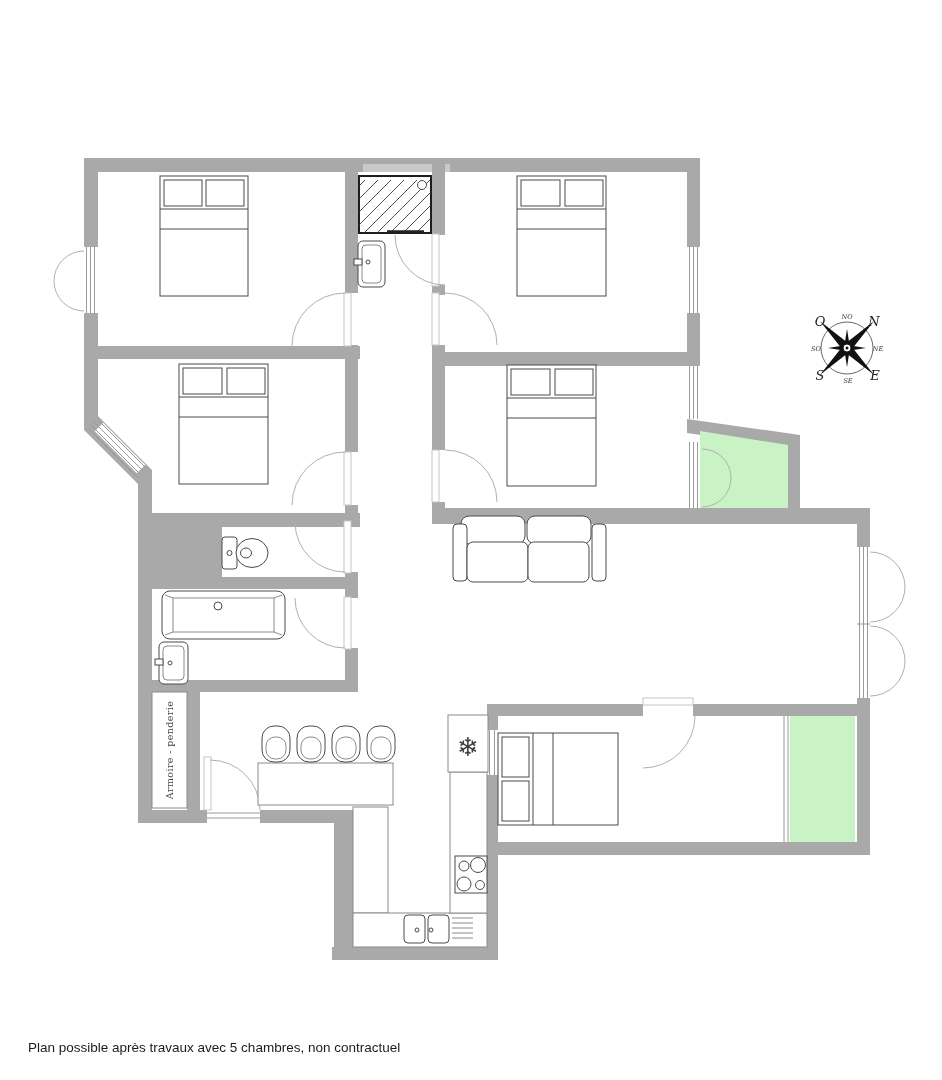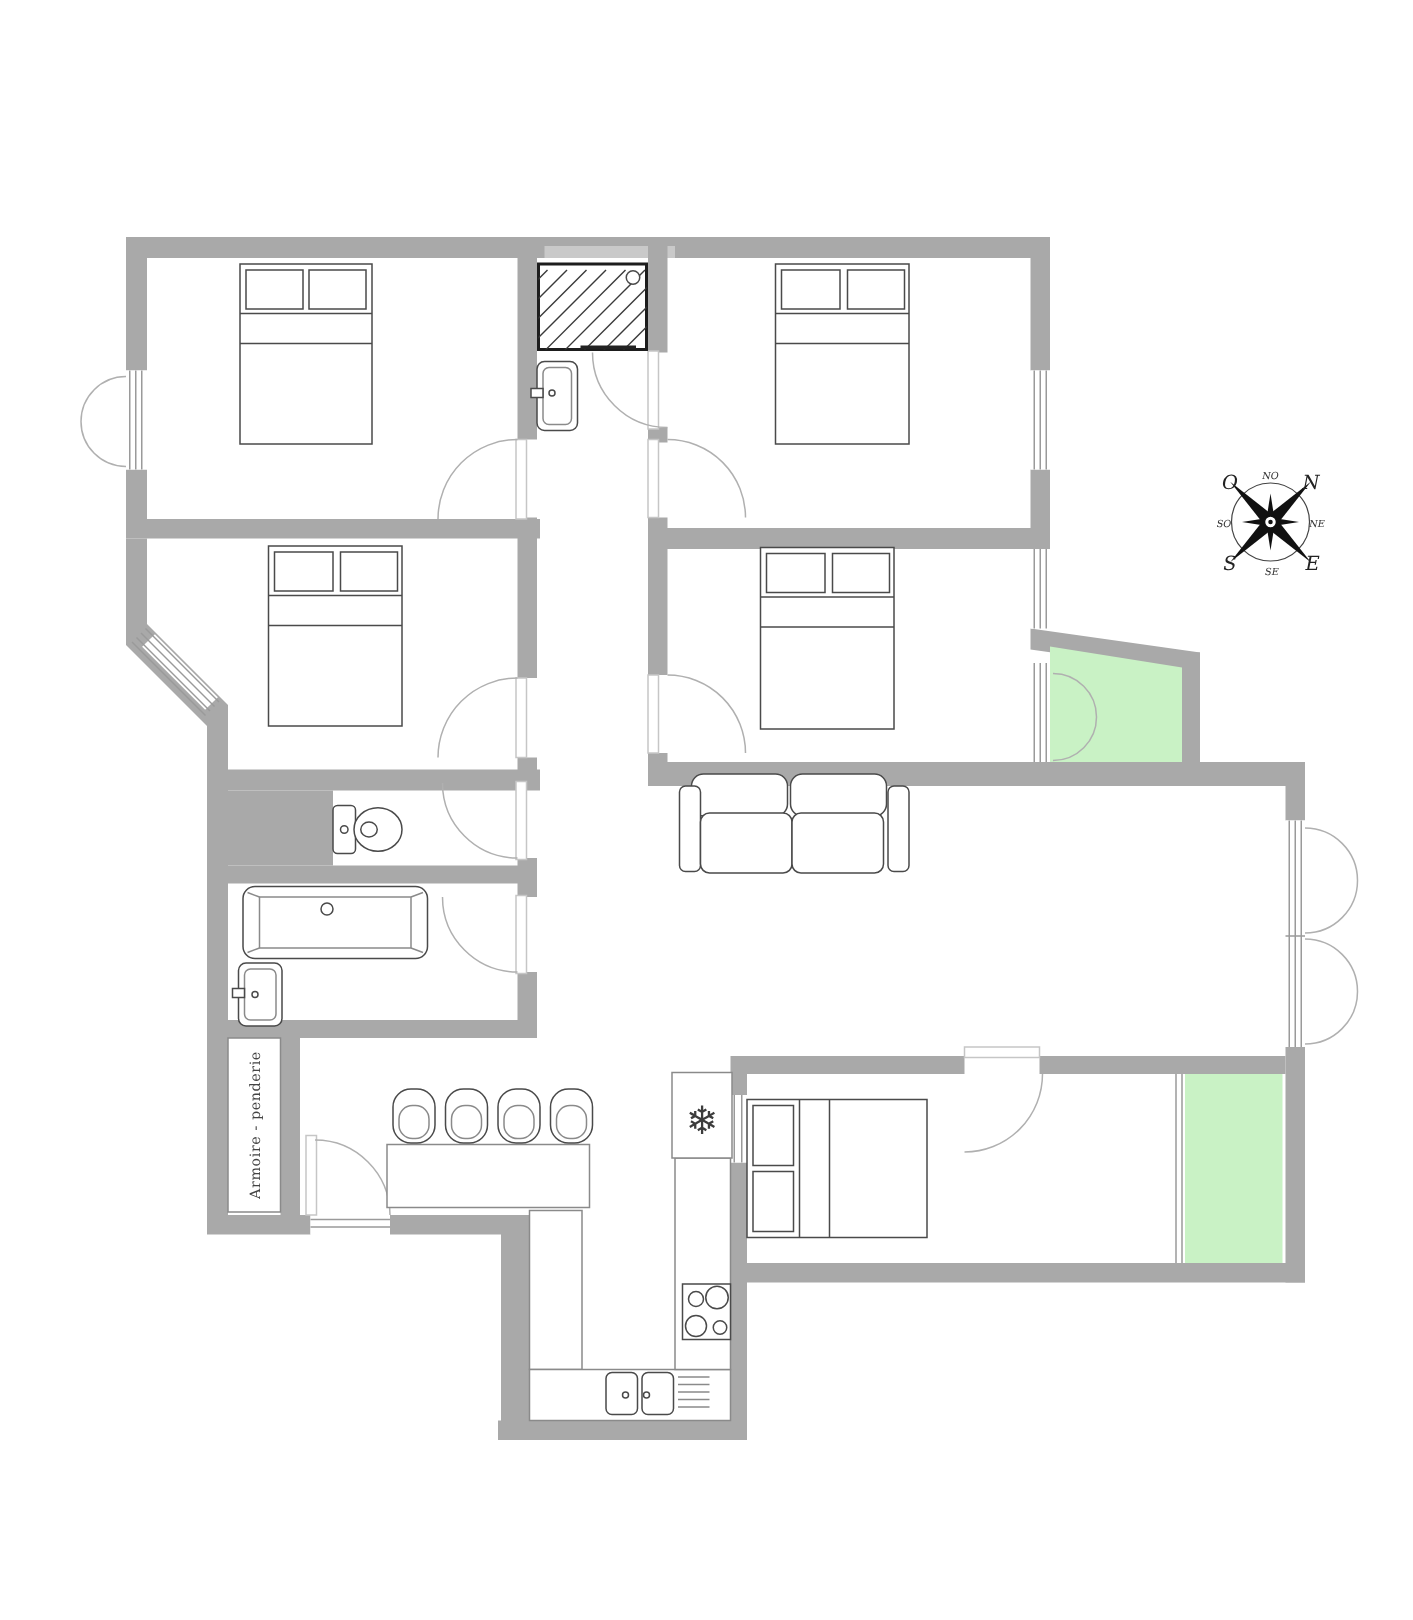--- a/index.html
+++ b/index.html
@@ -373,14 +373,15 @@
     <text class="compass-letter" x="27" y="-22" text-anchor="middle">N</text>
     <text class="compass-letter" x="-27" y="32" text-anchor="middle">S</text>
     <text class="compass-letter" x="28" y="32" text-anchor="middle">E</text>
     <text class="compass-minor" x="0" y="-29" text-anchor="middle">NO</text>
     <text class="compass-minor" x="31" y="3" text-anchor="middle">NE</text>
     <text class="compass-minor" x="1" y="35" text-anchor="middle">SE</text>
     <text class="compass-minor" x="-31" y="3" text-anchor="middle">SO</text>
   </g>
 </svg>
 
+<div class="caption">Plan possible après travaux avec 5 chambres, non contractuel</div>
 
 </div>
 
 </body></html>

